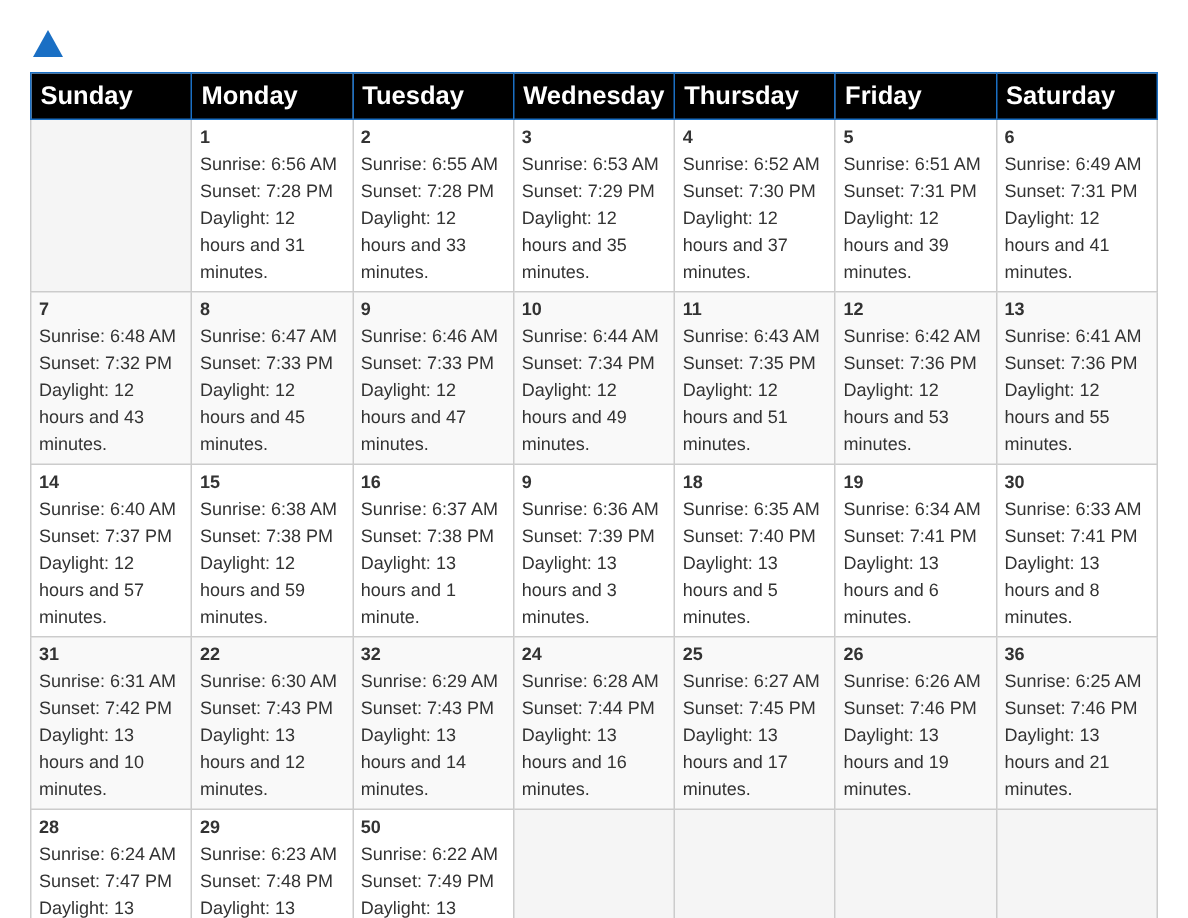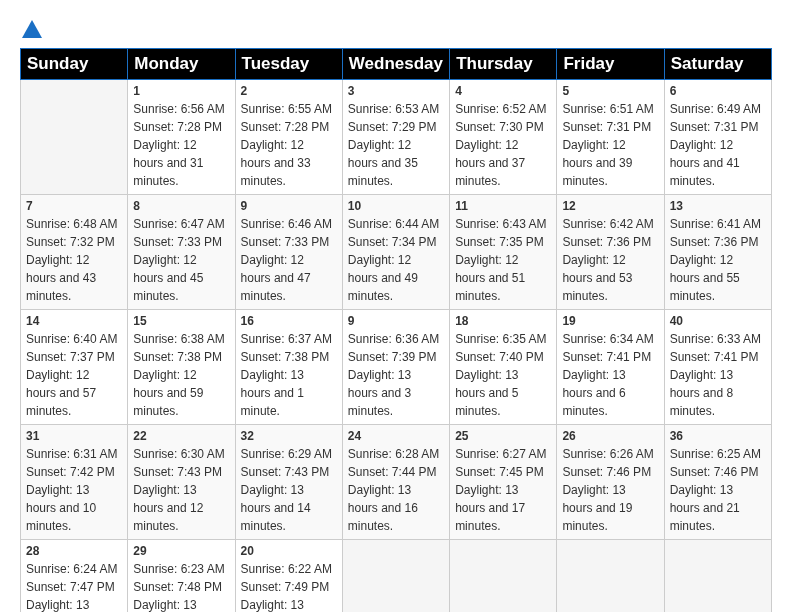--- a/index.html
+++ b/index.html
@@ -217,21 +217,21 @@
           </td>
           <td>
             <span class="day-number">18</span>
             <div class="day-info">Sunrise: 6:35 AM<br>Sunset: 7:40 PM<br>Daylight: 13 hours and 5 minutes.</div>
           </td>
           <td>
             <span class="day-number">19</span>
             <div class="day-info">Sunrise: 6:34 AM<br>Sunset: 7:41 PM<br>Daylight: 13 hours and 6 minutes.</div>
           </td>
           <td>
-            <span class="day-number">40</span>
+            <span class="day-number">30</span>
             <div class="day-info">Sunrise: 6:33 AM<br>Sunset: 7:41 PM<br>Daylight: 13 hours and 8 minutes.</div>
           </td>
         </tr>
         <tr>
           <td>
             <span class="day-number">31</span>
             <div class="day-info">Sunrise: 6:31 AM<br>Sunset: 7:42 PM<br>Daylight: 13 hours and 10 minutes.</div>
           </td>
           <td>
             <span class="day-number">22</span>
@@ -261,21 +261,21 @@
         <tr>
           <td>
             <span class="day-number">28</span>
             <div class="day-info">Sunrise: 6:24 AM<br>Sunset: 7:47 PM<br>Daylight: 13 hours and 23 minutes.</div>
           </td>
           <td>
             <span class="day-number">29</span>
             <div class="day-info">Sunrise: 6:23 AM<br>Sunset: 7:48 PM<br>Daylight: 13 hours and 24 minutes.</div>
           </td>
           <td>
-            <span class="day-number">20</span>
+            <span class="day-number">50</span>
             <div class="day-info">Sunrise: 6:22 AM<br>Sunset: 7:49 PM<br>Daylight: 13 hours and 26 minutes.</div>
           </td>
           <td class="empty-cell"></td>
           <td class="empty-cell"></td>
           <td class="empty-cell"></td>
           <td class="empty-cell"></td>
         </tr>
       </tbody>
   </table>
 </div>

